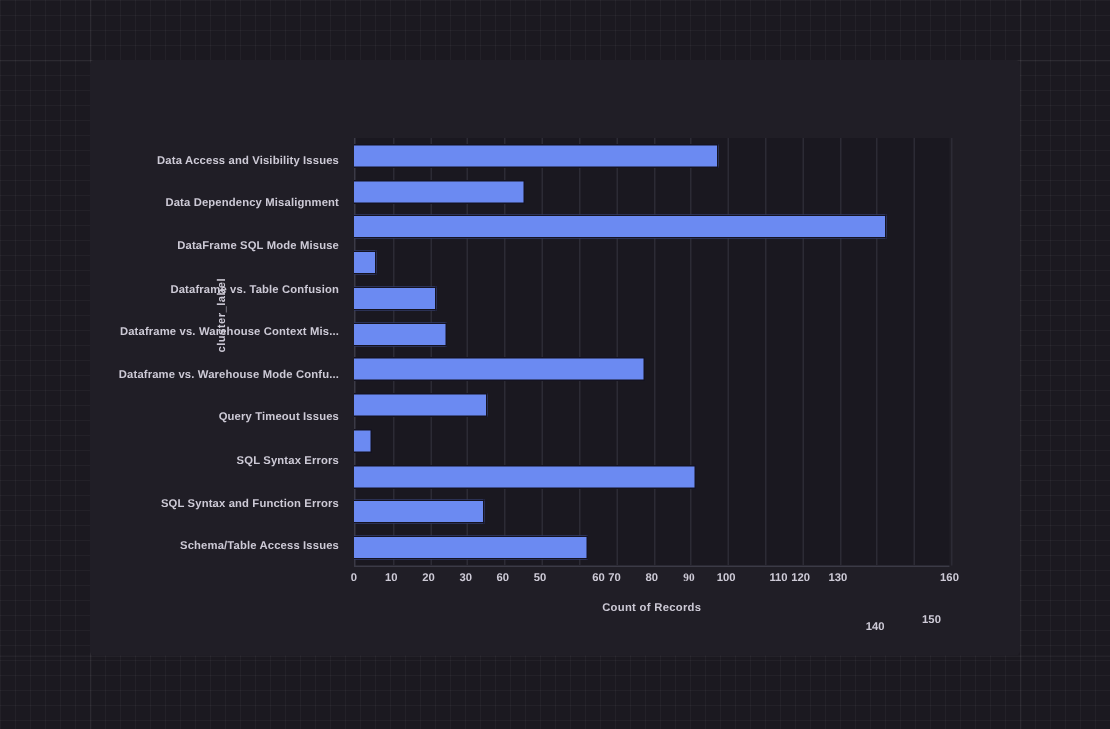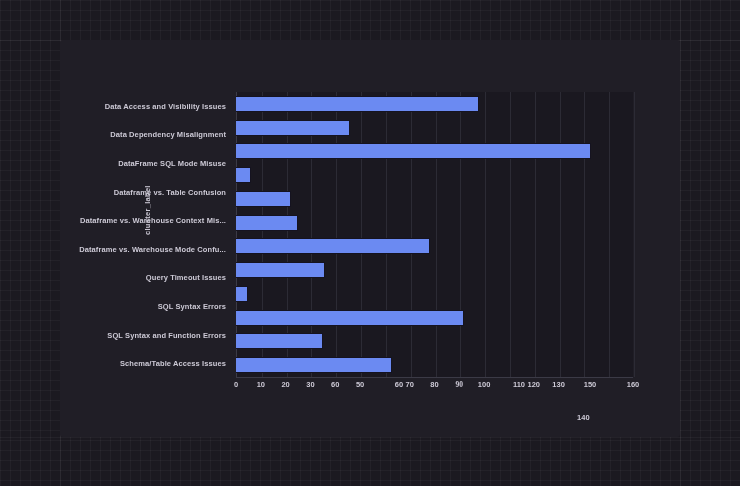--- a/index.html
+++ b/index.html
@@ -270,18 +270,19 @@
         <div class="xtick" style="left: 124.062px;">50</div>
         <div class="xtick" style="left: 163px;">60</div>
         <div class="xtick" style="left: 173.688px;">70</div>
         <div class="xtick" style="left: 198.5px;">80</div>
         <div class="xtick" style="left: 223.312px; font-family: Liberation Serif, serif;">90</div>
         <div class="xtick" style="left: 248.125px;">100</div>
         <div class="xtick" style="left: 283px;">110</div>
         <div class="xtick" style="left: 297.75px;">120</div>
         <div class="xtick" style="left: 322.562px;">130</div>
         <div class="xtick" style="left: 347.375px; margin-top: 33px;">140</div>
-        <div class="xtick" style="left: 354px;">150</div>
+        <div class="xtick" style="left: 385px; margin-top: 28px;">150</div>
         <div class="xtick" style="left: 397px;">160</div>
       </div>
 
+    <div class="xaxis-title">Count of Records</div>
   </div>
 </div>
 
 </body></html>

